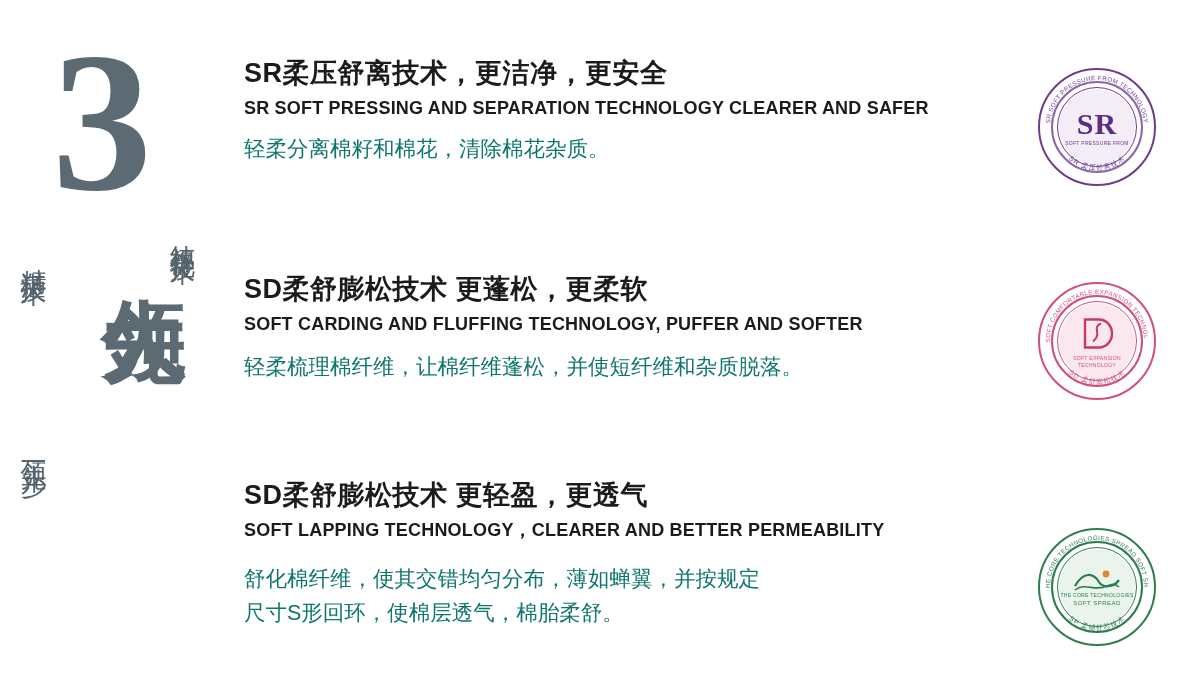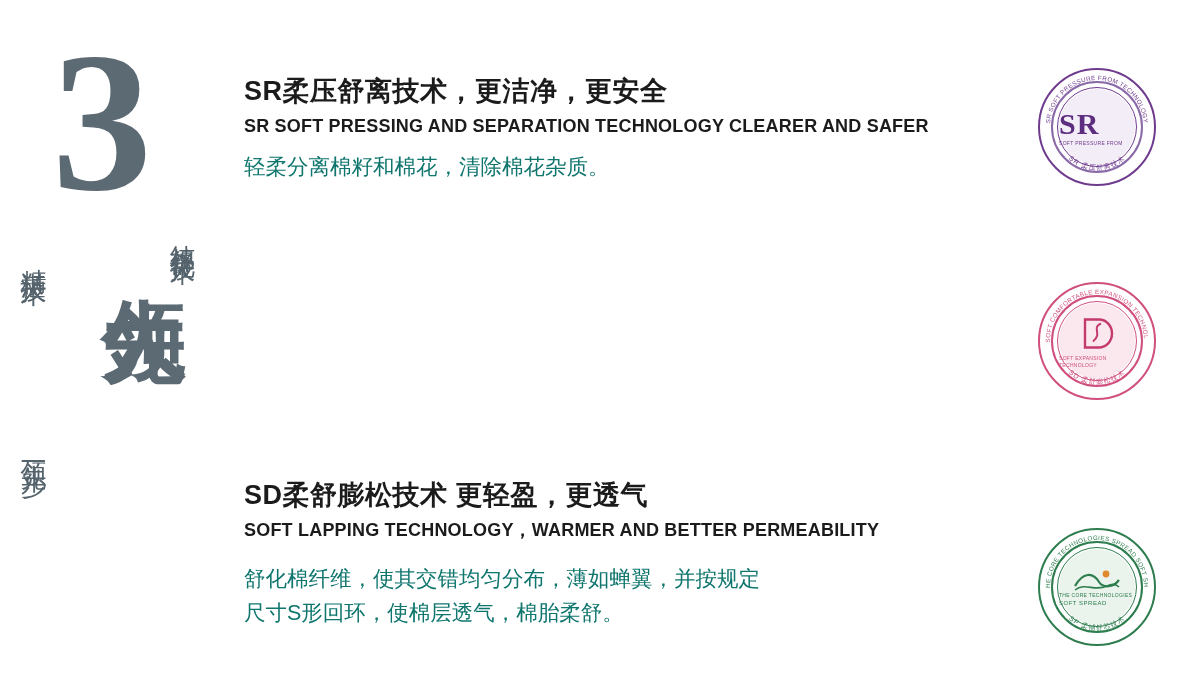--- a/index.html
+++ b/index.html
@@ -94,21 +94,21 @@
     height: 130px;
     font-family: "Liberation Serif", serif;
   }
 
   
   .block {
     position: absolute;
     left: 244px;
     width: 760px;
   }
-  .block-1 { top: 74px; }
+  .block-1 { top: 56px; }
   .block-2 { top: 272px; }
   .block-3 { top: 478px; }
 
   .title-cn {
     font-size: 27px;
     font-weight: 700;
     color: #1b1b1b;
     letter-spacing: 0.5px;
     line-height: 34px;
     margin: 0 0 6px 0;
@@ -164,21 +164,21 @@
     inset: 19px;
     border-radius: 50%;
     border: 1px solid currentColor;
     box-sizing: border-box;
   }
   .seal .center-box {
     position: absolute;
     left: 50%;
     top: 50%;
     transform: translate(-50%, -50%);
-    text-align: left;
+    text-align: center;
     width: 76px;
   }
   .seal .mono {
     font-family: "Liberation Serif", serif;
     font-weight: 700;
     font-size: 30px;
     line-height: 32px;
     letter-spacing: 1px;
   }
   .seal .sub-en {
@@ -255,24 +255,29 @@
     <div class="vert-small-left-1">精湛技术</div>
     <div class="vert-small-left-2">领先一步</div>
   </div>
 
   <div class="block block-1">
     <p class="title-cn">SR柔压舒离技术，更洁净，更安全</p>
     <p class="title-en">SR SOFT PRESSING AND SEPARATION TECHNOLOGY CLEARER AND SAFER</p>
     <p class="body-cn">轻柔分离棉籽和棉花，清除棉花杂质。</p>
   </div>
 
+  <div class="block block-2">
+    <p class="title-cn">SD柔舒膨松技术  更蓬松，更柔软</p>
+    <p class="title-en">SOFT CARDING AND FLUFFING TECHNOLOGY, PUFFER AND SOFTER</p>
+    <p class="body-cn">轻柔梳理棉纤维，让棉纤维蓬松，并使短纤维和杂质脱落。</p>
+  </div>
 
   <div class="block block-3">
     <p class="title-cn">SD柔舒膨松技术  更轻盈，更透气</p>
-    <p class="title-en">SOFT LAPPING TECHNOLOGY，WARMER AND BETTER PERMEABILITY</p>
+    <p class="title-en">SOFT LAPPING TECHNOLOGY，CLEARER AND BETTER PERMEABILITY</p>
     <p class="body-cn" style="white-space: pre-line;">舒化棉纤维，使其交错均匀分布，薄如蝉翼，并按规定
 尺寸S形回环，使棉层透气，棉胎柔舒。</p>
   </div>
 
   <div class="seal seal-1">
     <div class="seal-fill"></div>
     <div class="ring-outer"></div>
     <div class="ring-inner"></div>
     <div class="ring-inner2"></div>
     <div class="arc-text">

